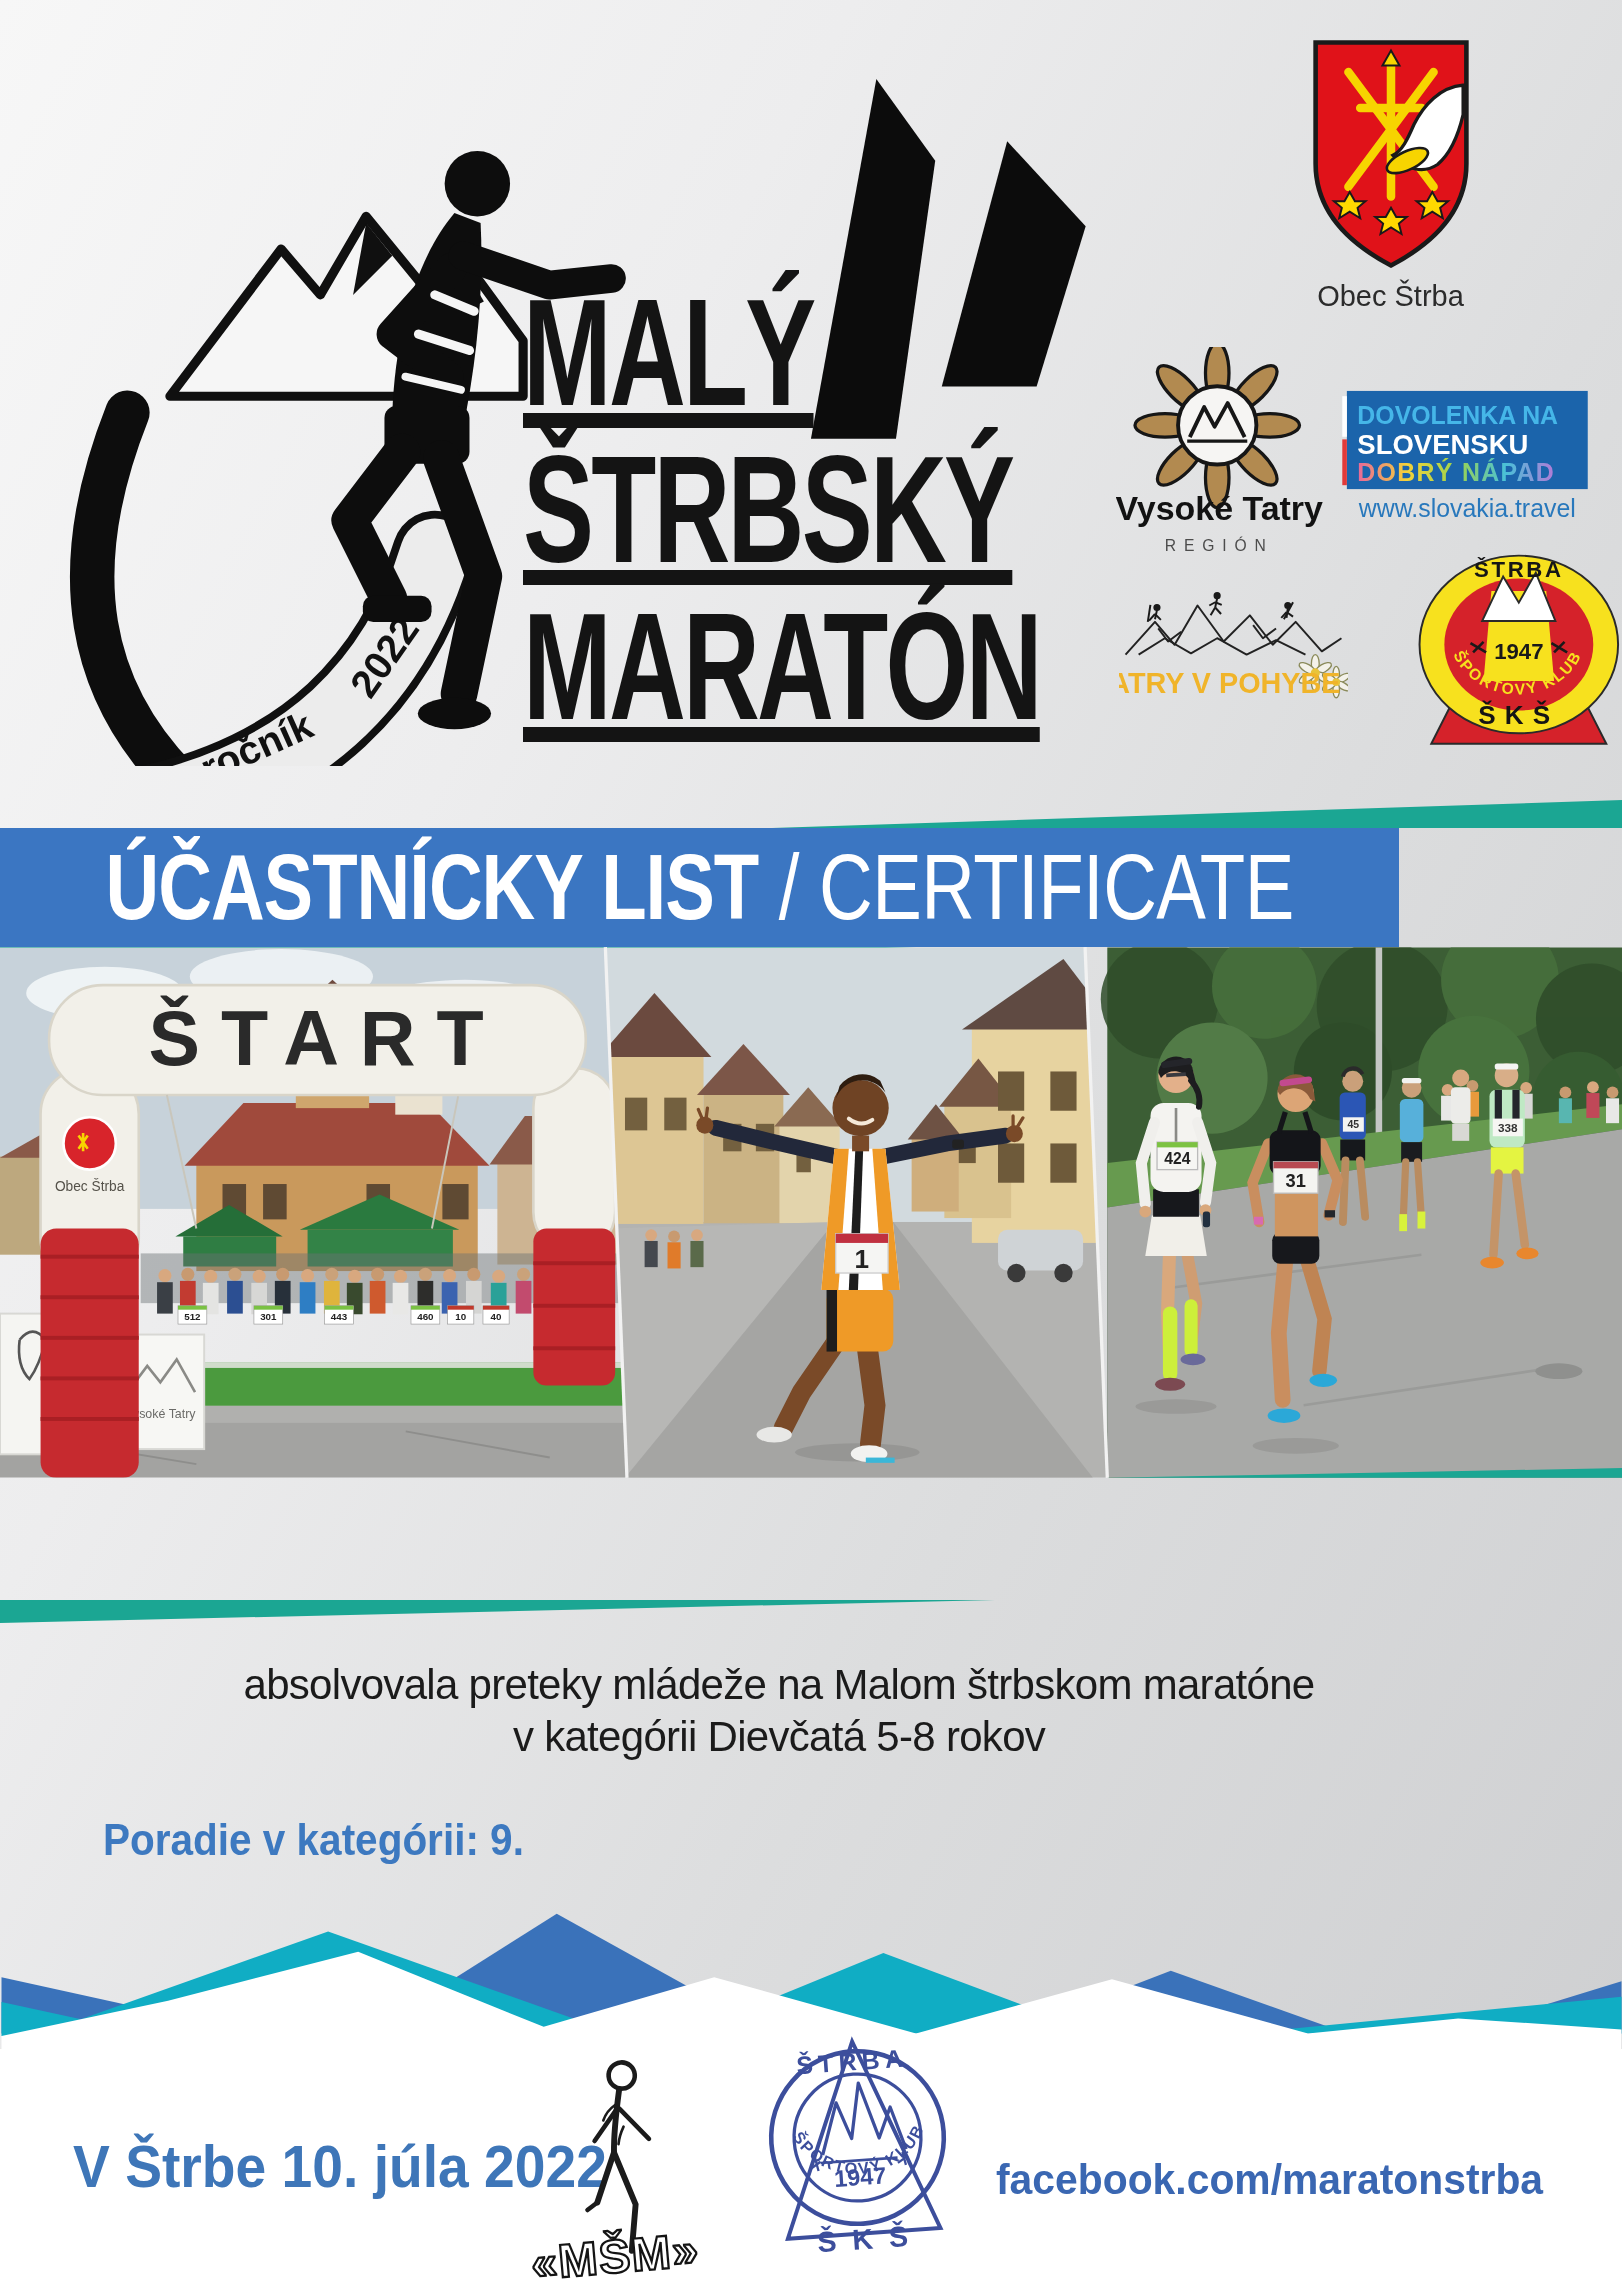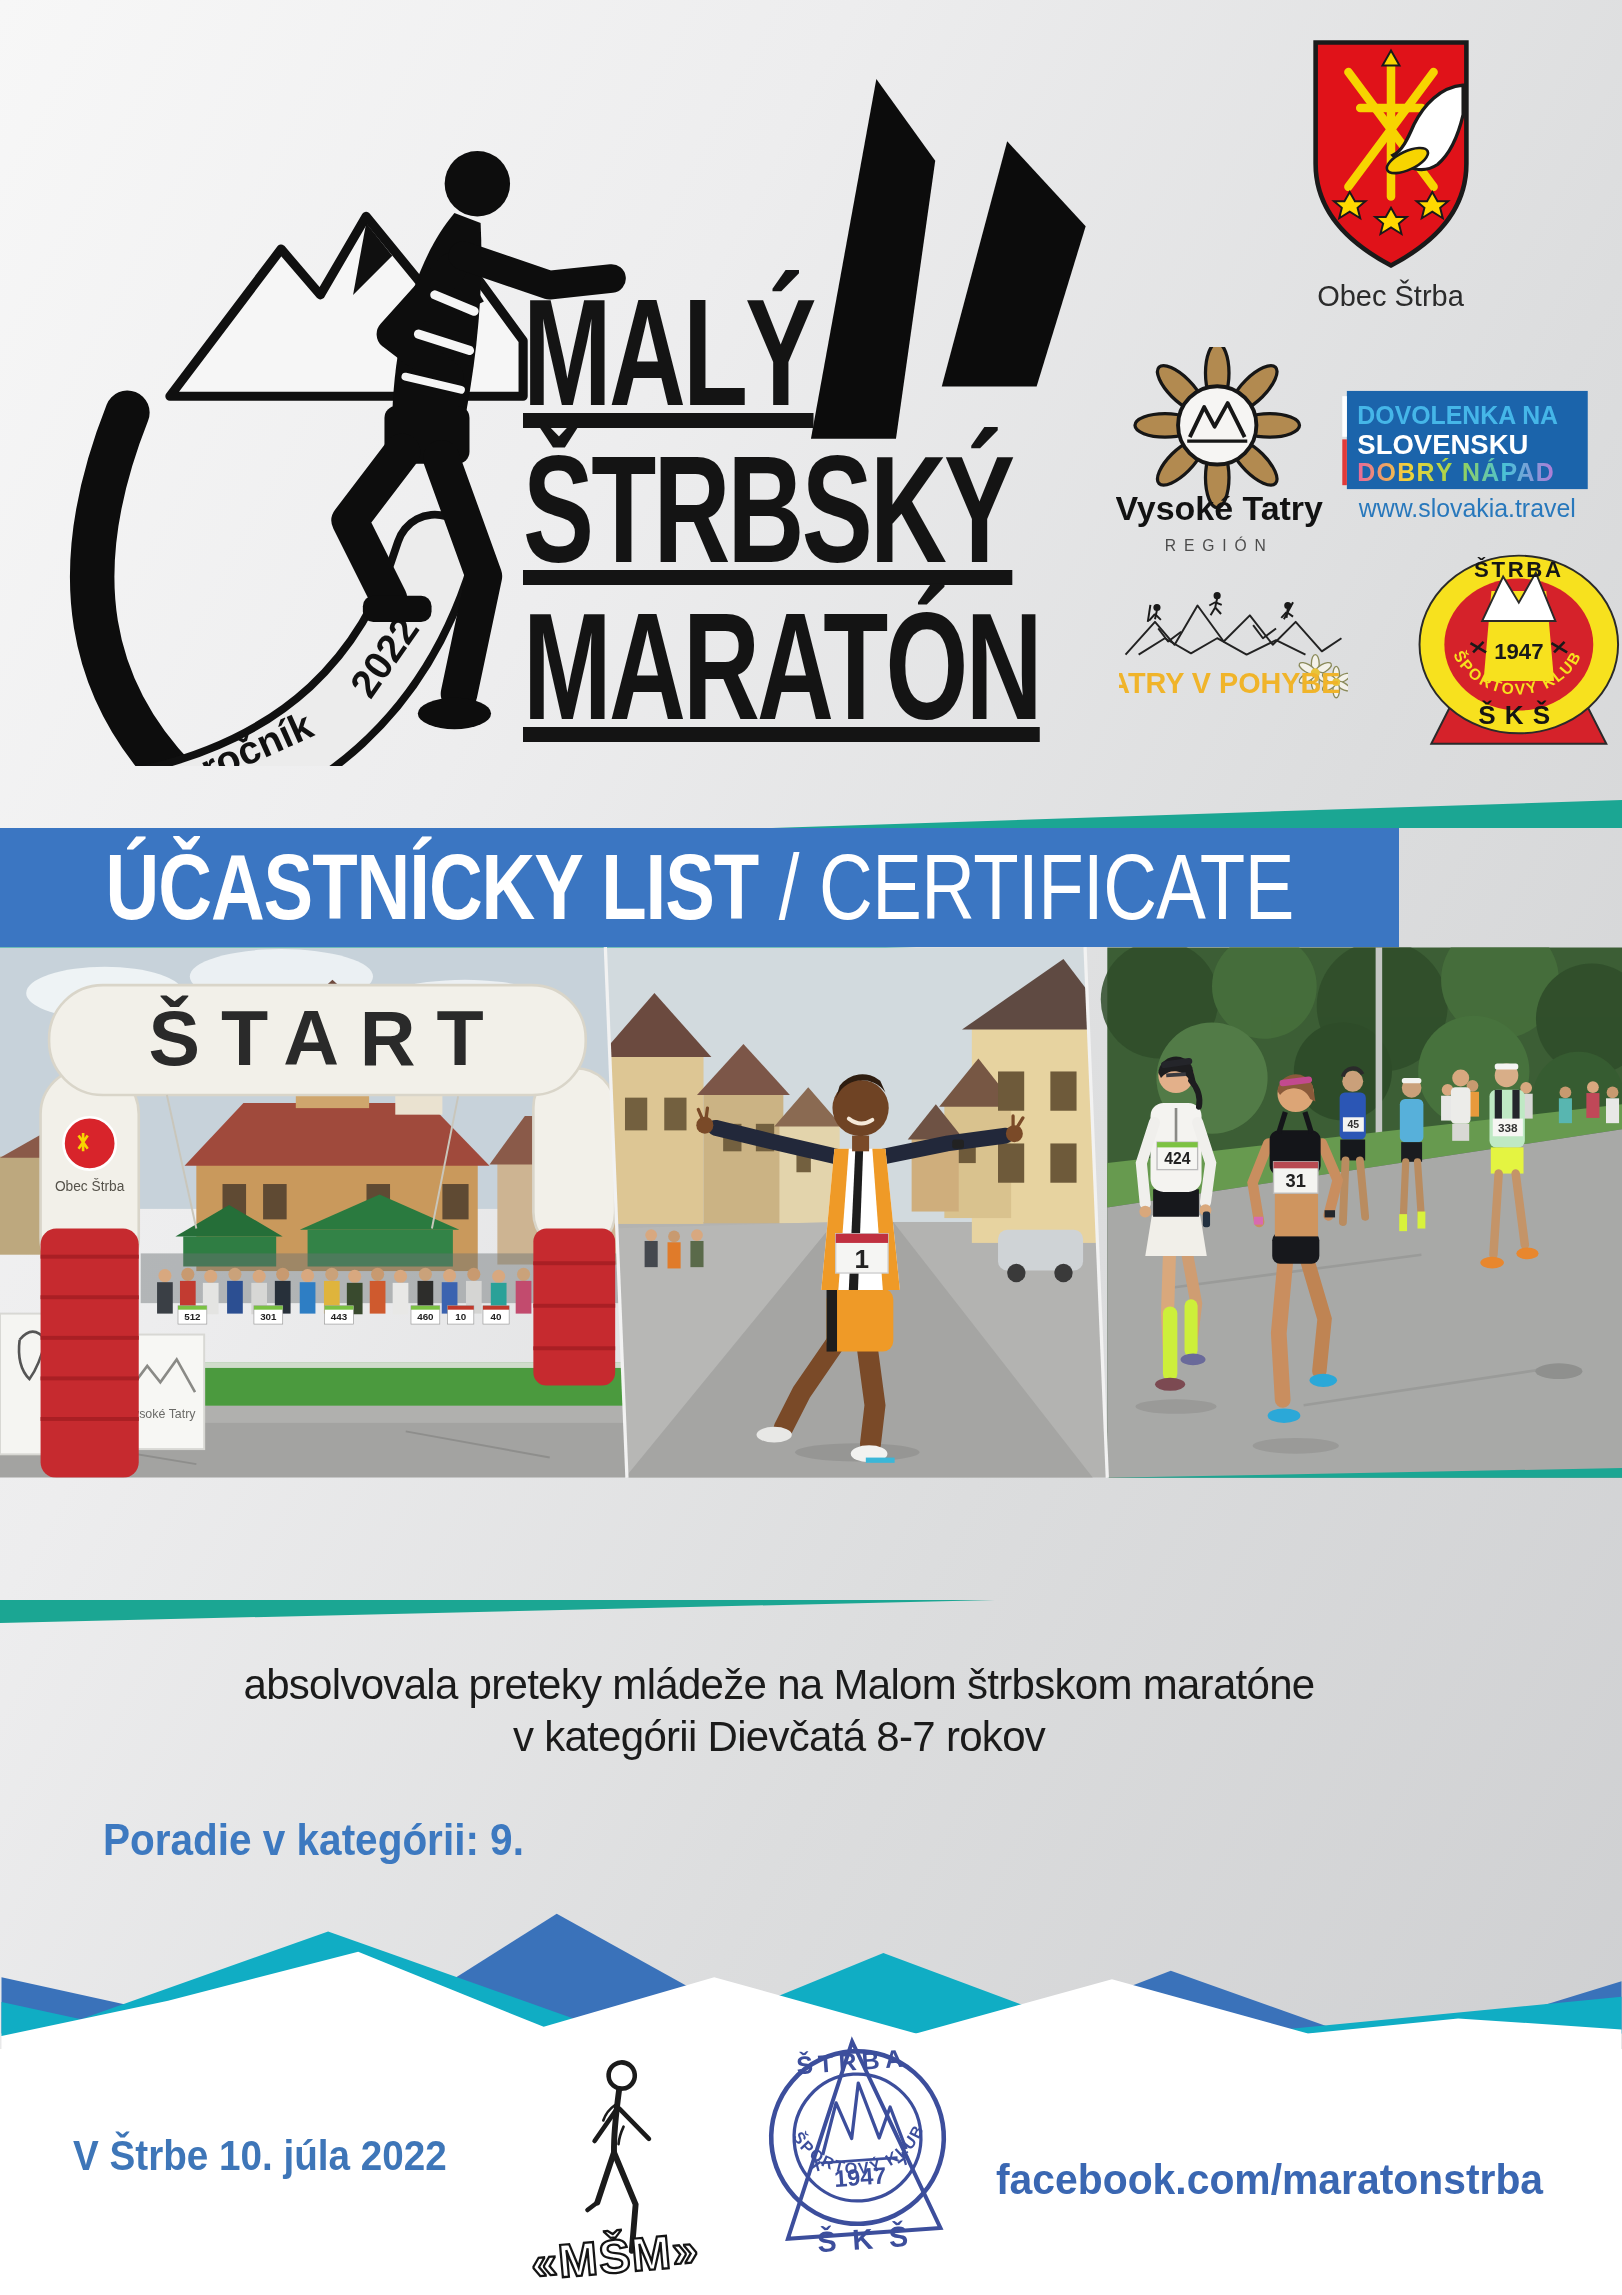--- a/index.html
+++ b/index.html
@@ -28,21 +28,21 @@
   #banner2 .bwrap{display:inline-block; transform:scaleX(.85); font-size:106px; font-weight:normal; letter-spacing:-1.3px;}
   
   .stmt{left:0; width:1558px; text-align:center; color:#1b1b1b; font-size:42px; letter-spacing:-0.7px;}
   #stmt1{top:1661px;} #stmt2{top:1713px;}
   .result{color:#3d79c0; font-size:45px; font-weight:bold; white-space:nowrap;}
   .result>span{display:inline-block; transform:scaleX(.90); transform-origin:left center;}
   #rank{left:103px; top:1814px;}
   #time{left:961px; top:1814px;}
   
   #bottom-white{left:0; top:2049px; width:1623px; height:246px; background:#ffffff;}
-  #date{left:73px; top:2132px; font-size:42px; font-weight:bold; color:#3e76b8; white-space:nowrap;}
+  #date{left:73px; top:2132px; font-size:60px; font-weight:bold; color:#3e76b8; white-space:nowrap;}
   #date>span{display:inline-block; transform:scaleX(.92); transform-origin:left center;}
   #weblink{left:1073px; top:2110px; font-size:42px; font-weight:bold; color:#17a78e; white-space:nowrap;}
   #weblink>span{display:inline-block; transform:scaleX(.95); transform-origin:left center;}
   #fblink{left:996px; top:2155px; font-size:43px; font-weight:bold; color:#3a67b2; white-space:nowrap;}
   #fblink>span{display:inline-block; transform:scaleX(.95); transform-origin:left center;}
   svg text{font-family:"Liberation Sans","DejaVu Sans",sans-serif;}
 </style>
 </head>
 <body>
 
@@ -634,21 +634,21 @@
     </g>
 
     <line x1="925" y1="0" x2="958" y2="811" stroke="#f2f2f2" stroke-width="5"></line>
     <line x1="1658" y1="0" x2="1692" y2="811" stroke="#f2f2f2" stroke-width="5"></line>
   </svg>
 
   <div class="abs wedge" id="w2a"></div>
   <div class="abs wedge" id="w2b"></div>
 
   <div class="abs stmt" id="stmt1">absolvovala preteky mládeže na Malom štrbskom maratóne</div>
-  <div class="abs stmt" id="stmt2">v kategórii Dievčatá 8-7 rokov</div>
+  <div class="abs stmt" id="stmt2">v kategórii Dievčatá 5-8 rokov</div>
 
   <div class="abs result" id="rank"><span>Poradie v kategórii: 9.</span></div>
 
   <svg class="abs" style="left:0;top:1891px;" width="1623" height="162" viewBox="0 0 2480 248">
     <polygon fill="#3a72ba" points="0,132 390,218 0,218"></polygon>
     <polygon fill="#10adc4" points="0,170 240,222 0,222"></polygon>
     <polygon fill="#3a72ba" points="560,218 850,35 1180,218"></polygon>
     <polygon fill="#10adc4" points="60,218 500,62 940,218"></polygon>
     <polygon fill="#3a72ba" points="1540,218 1790,122 2060,218"></polygon>
     <polygon fill="#10adc4" points="1050,218 1350,95 1680,218"></polygon>

